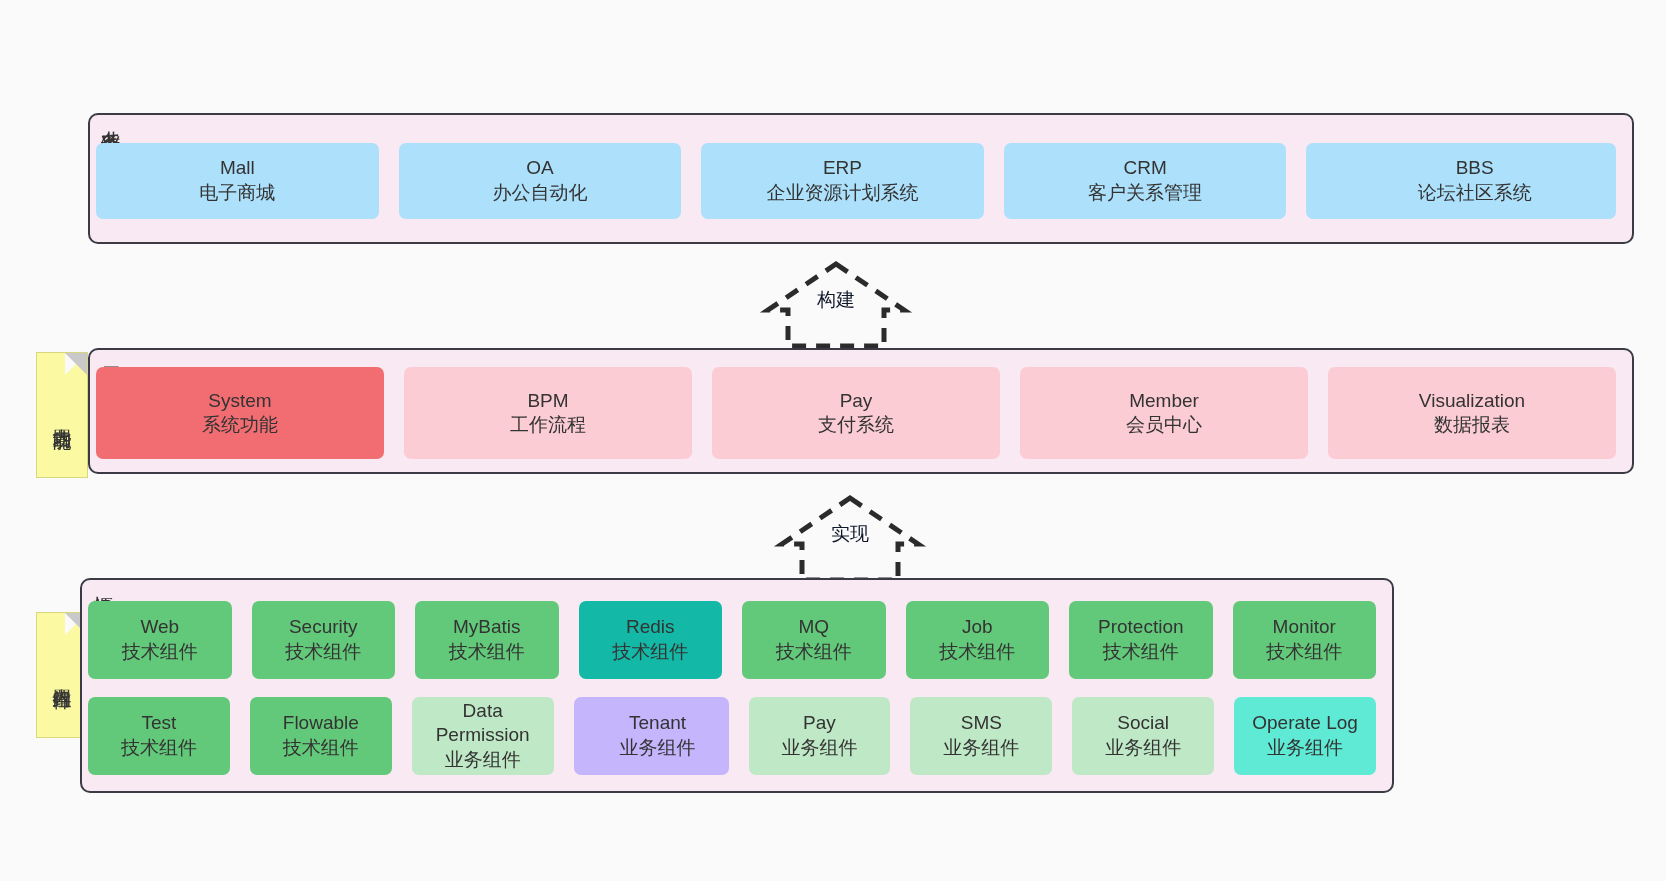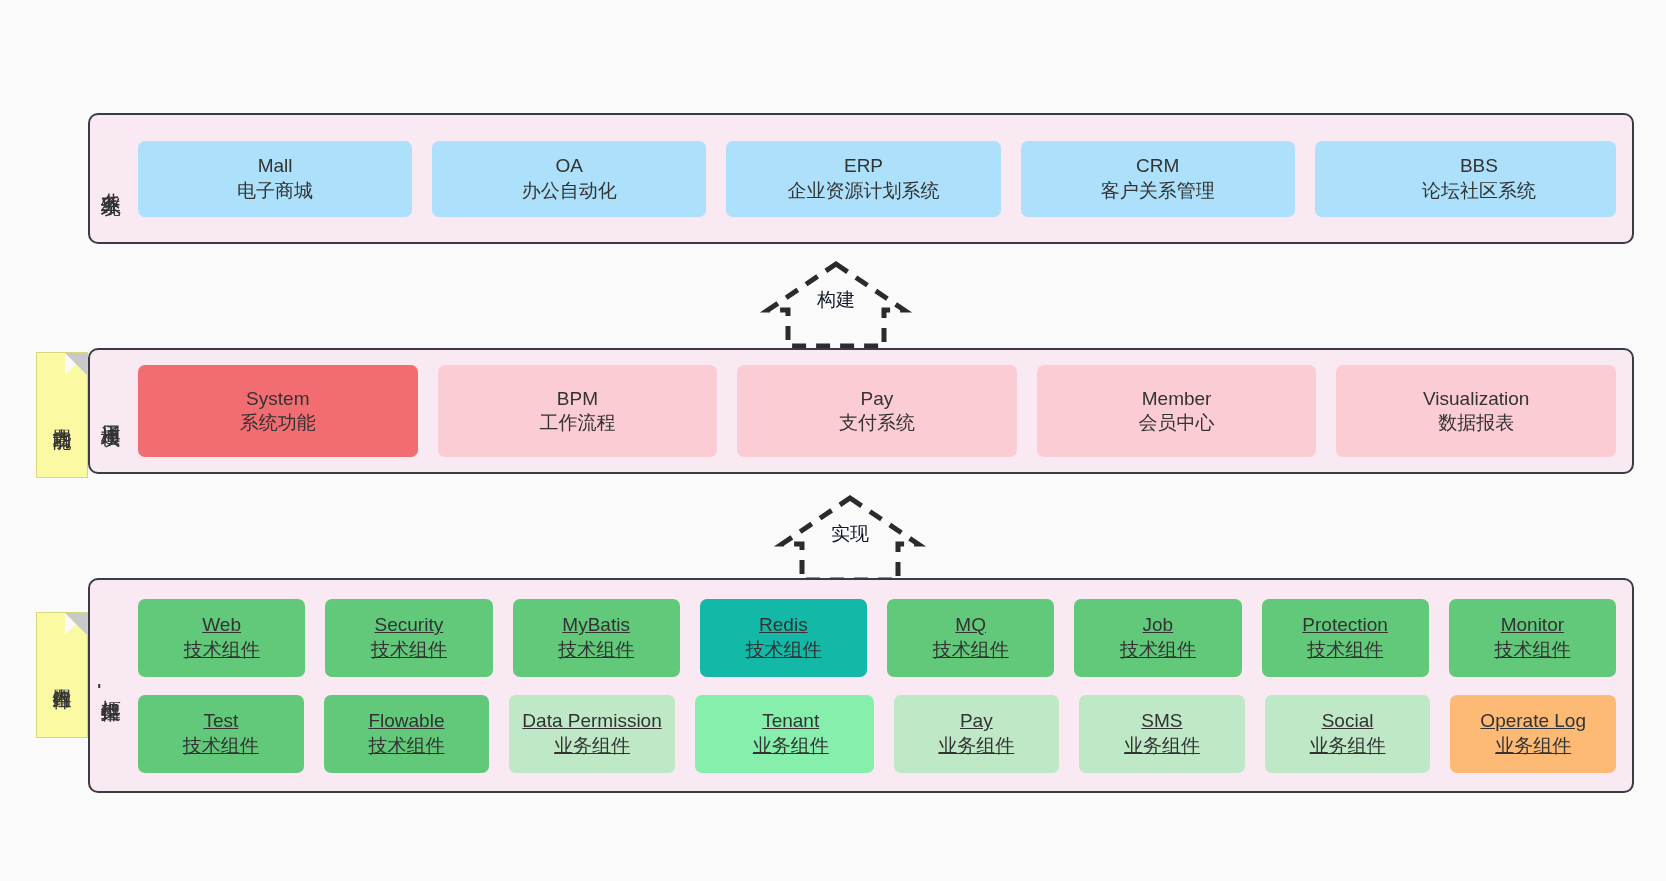--- a/index.html
+++ b/index.html
@@ -23,20 +23,21 @@
 
   
   .layer {
     position: absolute;
     background: #f8e9f3;
     border: 2px solid #3b3b46;
     border-radius: 10px;
     box-sizing: border-box;
     display: flex;
     align-items: stretch;
+    flex-direction: column;
   }
 
   .layer-title {
     flex: 0 0 auto;
     width: 42px;
     display: flex;
     align-items: center;
     justify-content: center;
     font-size: 20px;
     letter-spacing: 1px;
@@ -215,21 +216,21 @@
     </svg>
     <div class="arrow-label" style="left:46px; top:29px; width:68px; text-align:center;">实现</div>
   </div>
 
   <div class="note" style="left: 36px; top: 612px; width: 52px; height: 126px; background: rgb(251, 250, 163);">
     <div class="fold-bg"></div>
     <div class="fold"></div>
     <span>内置组件</span>
   </div>
 
-  <div class="layer" id="layer-framework" style="left: 88px; top: 578px; width: 1546px; height: 215px; background: rgb(248, 233, 243); border-color: rgb(59, 59, 70); text-decoration: underline;">
+  <div class="layer" id="layer-framework" style="left: 80px; top: 578px; width: 1314px; height: 215px; background: rgb(248, 233, 243); border-color: rgb(59, 59, 70);">
     <div class="layer-title">框架组件</div>
     <div class="layer-body">
 
       <div class="row fw-row">
         <div class="node" style="background: rgb(99, 201, 122);">
           <span class="n-en">Web</span>
           <span class="n-cn">技术组件</span>
         </div>
         <div class="node" style="background: rgb(99, 201, 122);">
           <span class="n-en">Security</span>
@@ -267,37 +268,37 @@
           <span class="n-cn">技术组件</span>
         </div>
         <div class="node" style="background: rgb(99, 201, 122);">
           <span class="n-en">Flowable</span>
           <span class="n-cn">技术组件</span>
         </div>
         <div class="node" style="background: rgb(191, 232, 198);">
           <span class="n-en">Data Permission</span>
           <span class="n-cn">业务组件</span>
         </div>
-        <div class="node" style="background: #86efac; padding-left: 19px;">
+        <div class="node" style="background: #c4b5fd; padding-left: 19px;">
           <span class="n-en">Tenant</span>
           <span class="n-cn">业务组件</span>
         </div>
         <div class="node" style="background: rgb(191, 232, 198);">
           <span class="n-en">Pay</span>
           <span class="n-cn">业务组件</span>
         </div>
         <div class="node" style="background: rgb(191, 232, 198);">
           <span class="n-en">SMS</span>
           <span class="n-cn">业务组件</span>
         </div>
         <div class="node" style="background: rgb(191, 232, 198);">
           <span class="n-en">Social</span>
           <span class="n-cn">业务组件</span>
         </div>
-        <div class="node" style="background: #fdba74;">
+        <div class="node" style="background: #5eead4;">
           <span class="n-en">Operate Log</span>
           <span class="n-cn">业务组件</span>
         </div>
       </div>
 
     </div>
   </div>
 
 </div>
 

